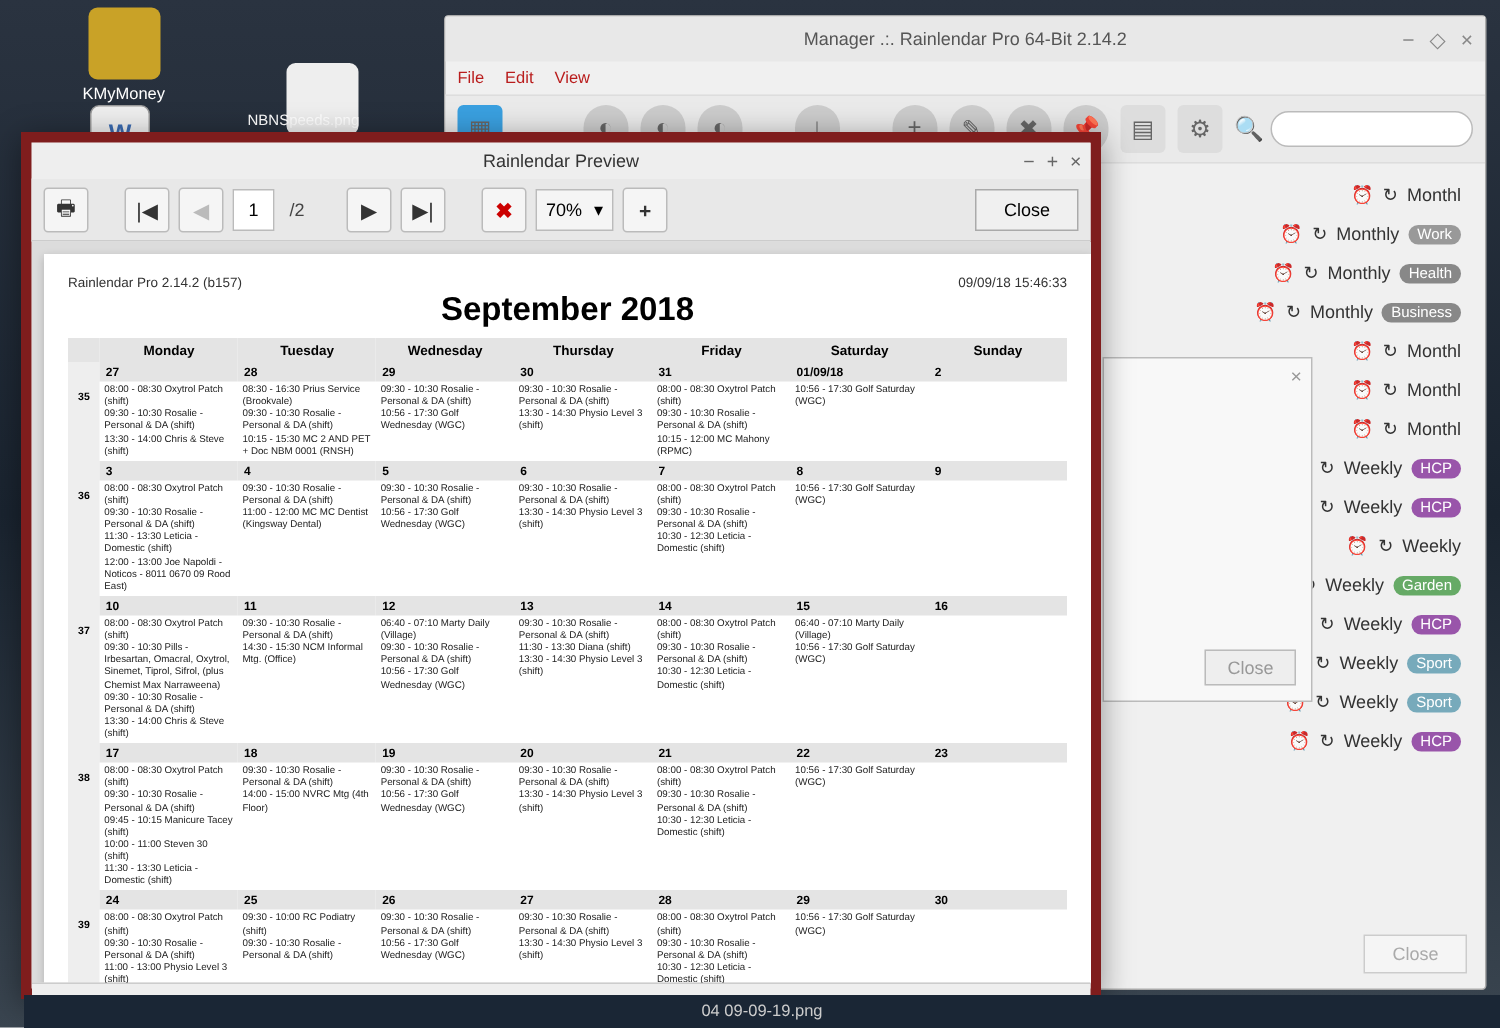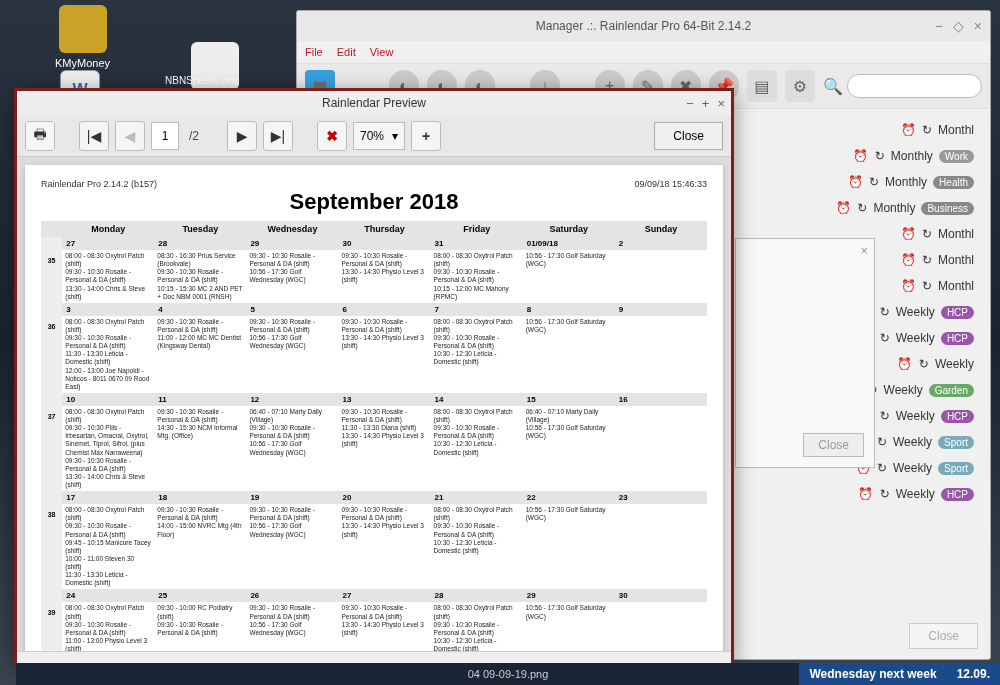--- a/index.html
+++ b/index.html
@@ -32,21 +32,21 @@
 .tag.hcp { background: #95a; } .tag.garden { background: #6a6; } .tag.sport{ background:#7ab; }
 
 
 .inner-dialog { position: absolute; right: 125px; top: 238px; width: 140px; height: 230px; background: #f8f8f8; border: 1px solid #bbb; }
 .inner-dialog .close-x { position: absolute; right: 6px; top: 4px; color: #999; font-size: 13px; }
 .inner-dialog button { position: absolute; bottom: 10px; right: 10px; padding: 4px 14px; background: #eee; border: 1px solid #bbb; color: #999; font-size: 12px; }
 
 .manager-close-btn { position: absolute; bottom: 10px; right: 12px; padding: 5px 18px; background: #f5f5f5; border: 1px solid #ccc; color: #aaa; font-size: 12px; }
 
 
-.preview-window { position: absolute; left: 14px; top: 88px; width: 720px; height: 578px; background: #f4f4f4; border: 3px solid #7f1d1d; box-shadow: 0 4px 20px rgba(0,0,0,0.4); }
+.preview-window { position: absolute; left: 14px; top: 88px; width: 720px; height: 578px; background: #f4f4f4; border: 7px solid #7f1d1d; box-shadow: 0 4px 20px rgba(0,0,0,0.4); }
 .preview-titlebar { height: 24px; display: flex; align-items: center; justify-content: center; font-size: 12px; color: #333; position: relative; background: #eee; }
 .preview-titlebar .win-controls { position: absolute; right: 6px; display: flex; gap: 8px; color: #666; font-size: 13px; }
 .preview-toolbar { height: 42px; background: #e8e8e8; border-bottom: 1px solid #ccc; display: flex; align-items: center; padding: 0 8px; gap: 6px; }
 .pv-btn { width: 30px; height: 30px; background: #f5f5f5; border: 1px solid #bbb; border-radius: 3px; display: flex; align-items: center; justify-content: center; font-size: 14px; color: #333; }
 .pv-btn.disabled { color: #bbb; }
 .page-input { width: 28px; height: 28px; border: 1px solid #bbb; text-align: center; font-size: 12px; }
 .page-total { font-size: 12px; color: #444; margin: 0 4px; }
 .zoom-select { height: 28px; border: 1px solid #bbb; padding: 0 6px; font-size: 12px; background: #f5f5f5; display:flex; align-items:center; gap:8px; }
 .close-btn { margin-left: auto; padding: 6px 18px; background: #f0f0f0; border: 1px solid #aaa; font-size: 12px; }
 .preview-canvas { height: 494px; background: #dcdcdc; overflow: auto; padding: 8px 8px 0; }
@@ -431,17 +431,13 @@
           </tbody>
       </table>
 
     </div>
   </div>
   <div class="preview-status">Page 1 of 2</div>
 </div>
 
 <div class="taskbar">
   <div class="taskbar-center">04 09-09-19.png</div>
-  <div class="taskbar-right">
-    <span class="bold">Wednesday next week</span>
-    <span class="bold">12.09.</span>
-  </div>
 </div>
 
 </body></html>

